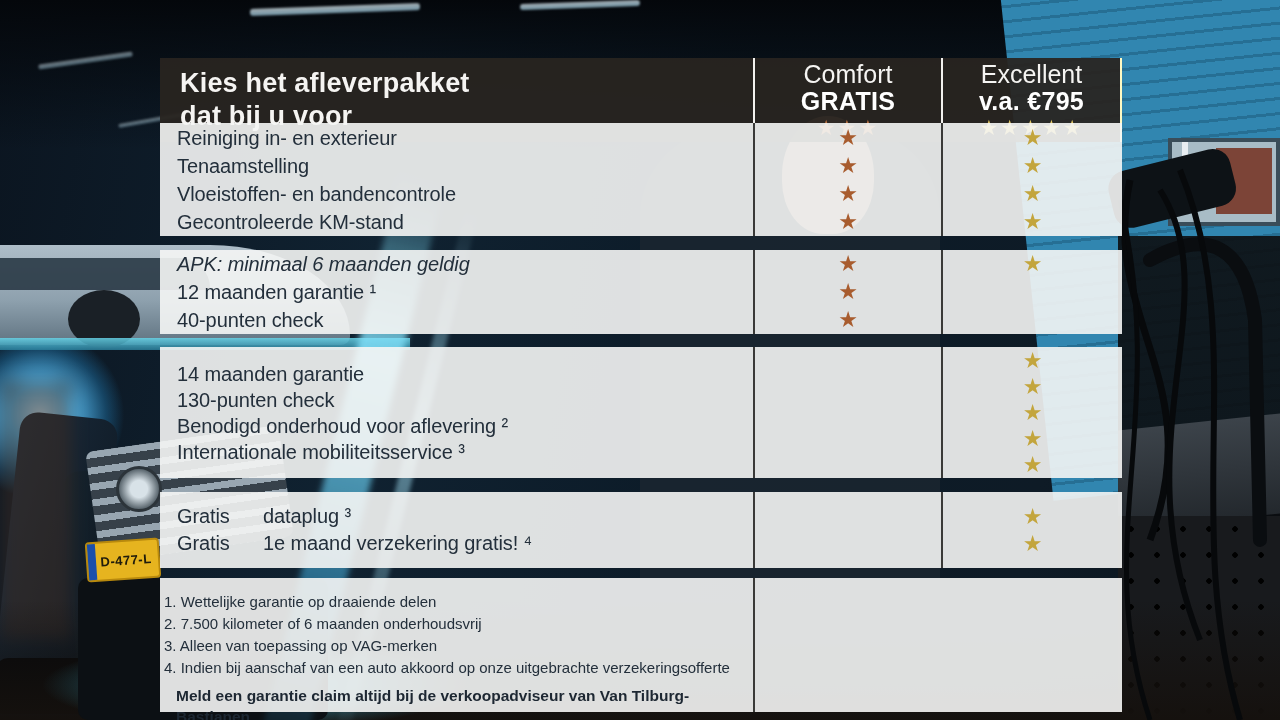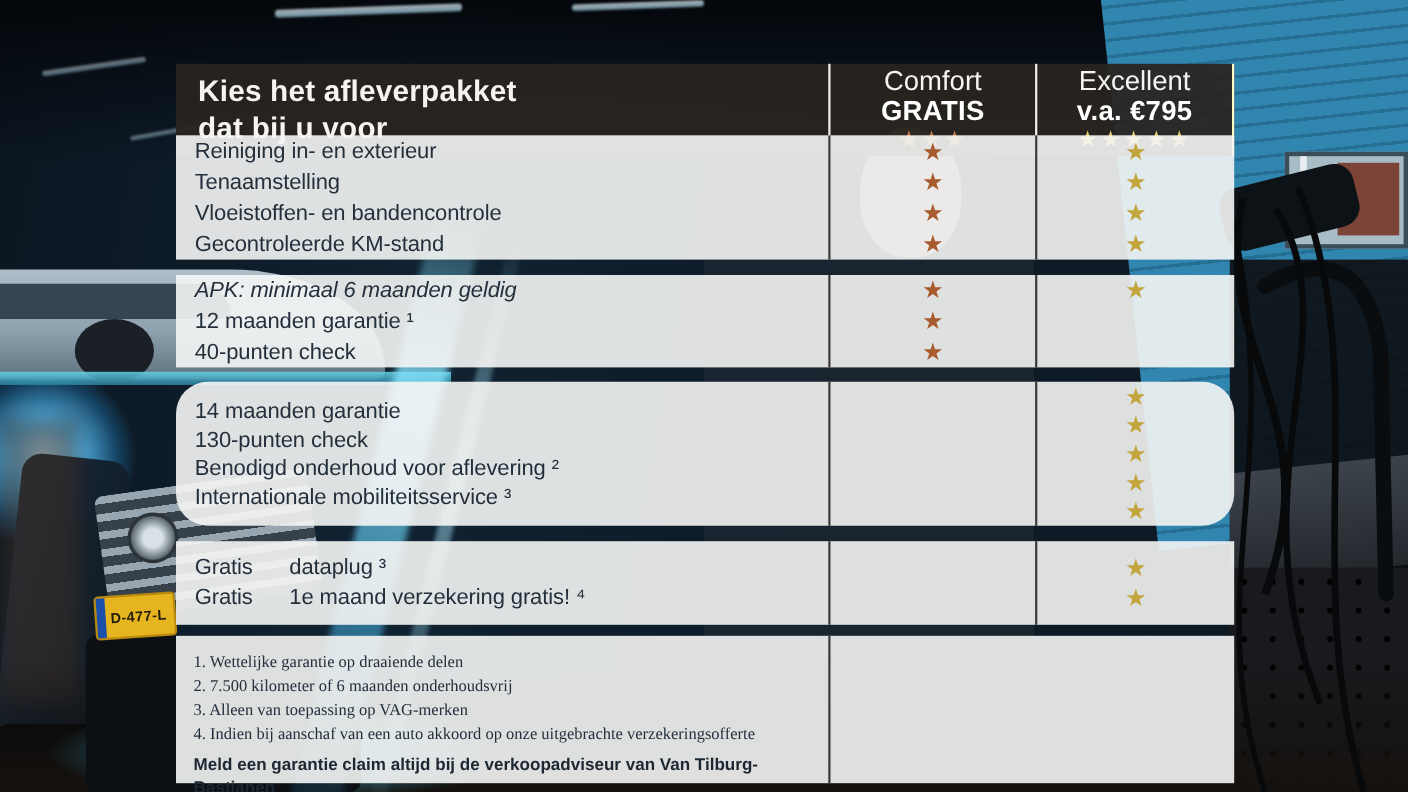--- a/index.html
+++ b/index.html
@@ -86,21 +86,21 @@
   .pkg-stars.gold{color:var(--gold-h);}
 
   .group .row{height:28px;line-height:28px;}
   .feat-row{color:var(--ink);font-size:20px;padding-left:17px;white-space:nowrap;letter-spacing:-.1px;}
   .feat-prefix{display:inline-block;width:86px;}
   .star-row{text-align:center;font-size:22px;}
   .star-row.bronze{color:var(--bronze-b);}
   .star-row.gold{color:var(--gold-b);}
 
   .footer-band{top:578px;height:134px;}
-  .notes{padding:13px 0 0 16px;color:var(--ink);font-size:15px;line-height:22px;font-family:Liberation Serif, serif;}
+  .notes{padding:13px 0 0 4px;color:var(--ink);font-size:15px;line-height:22px;}
   .claim{padding:6px 0 0 16px;color:#1d2732;font-size:15.5px;font-weight:bold;line-height:21px;}
   .price-table{padding:15px 14px 0 12px;}
   .price-row{display:flex;justify-content:space-between;color:var(--ink);font-size:17.5px;line-height:27px;}
 </style>
 </head>
 <body>
 
 <div class="page" style="--bronze-h: #c47845; --bronze-b: #a85c2e; --gold-h: #e7cb67; --gold-b: #c3a53d; --ink: #232f3b;">
 
   <div class="bg">
@@ -204,21 +204,21 @@
           <div class="row star-row bronze" style="line-height: 28px; height: 28px;">★</div>
           <div class="row star-row bronze" style="line-height: 28px; height: 28px;">★</div>
           <div class="row star-row bronze" style="line-height: 28px; height: 28px;">★</div>
         </div>
         <div class="col col-pkg2">
           <div class="row star-row gold" style="line-height: 28px; height: 28px;">★</div>
           <div class="row star-row gold" style="line-height: 28px; height: 28px;"></div>
           <div class="row star-row gold" style="line-height: 28px; height: 28px;"></div>
         </div>
       </div>
-      <div class="band light group" style="top: 347px; height: 131px; border-radius: 29px;">
+      <div class="band light group" style="top: 347px; height: 131px;">
         <div class="col col-feat">
           <div class="row feat-row" style="line-height: 26px; height: 26px;">14 maanden garantie</div>
           <div class="row feat-row" style="line-height: 26px; height: 26px;">130-punten check</div>
           <div class="row feat-row" style="line-height: 26px; height: 26px;">Benodigd onderhoud voor aflevering ²</div>
           <div class="row feat-row" style="line-height: 26px; height: 26px;">Internationale mobiliteitsservice ³</div>
         </div>
         <div class="col col-pkg">
           <div class="row star-row bronze" style="line-height: 26px; height: 26px;"></div>
           <div class="row star-row bronze" style="line-height: 26px; height: 26px;"></div>
           <div class="row star-row bronze" style="line-height: 26px; height: 26px;"></div>

